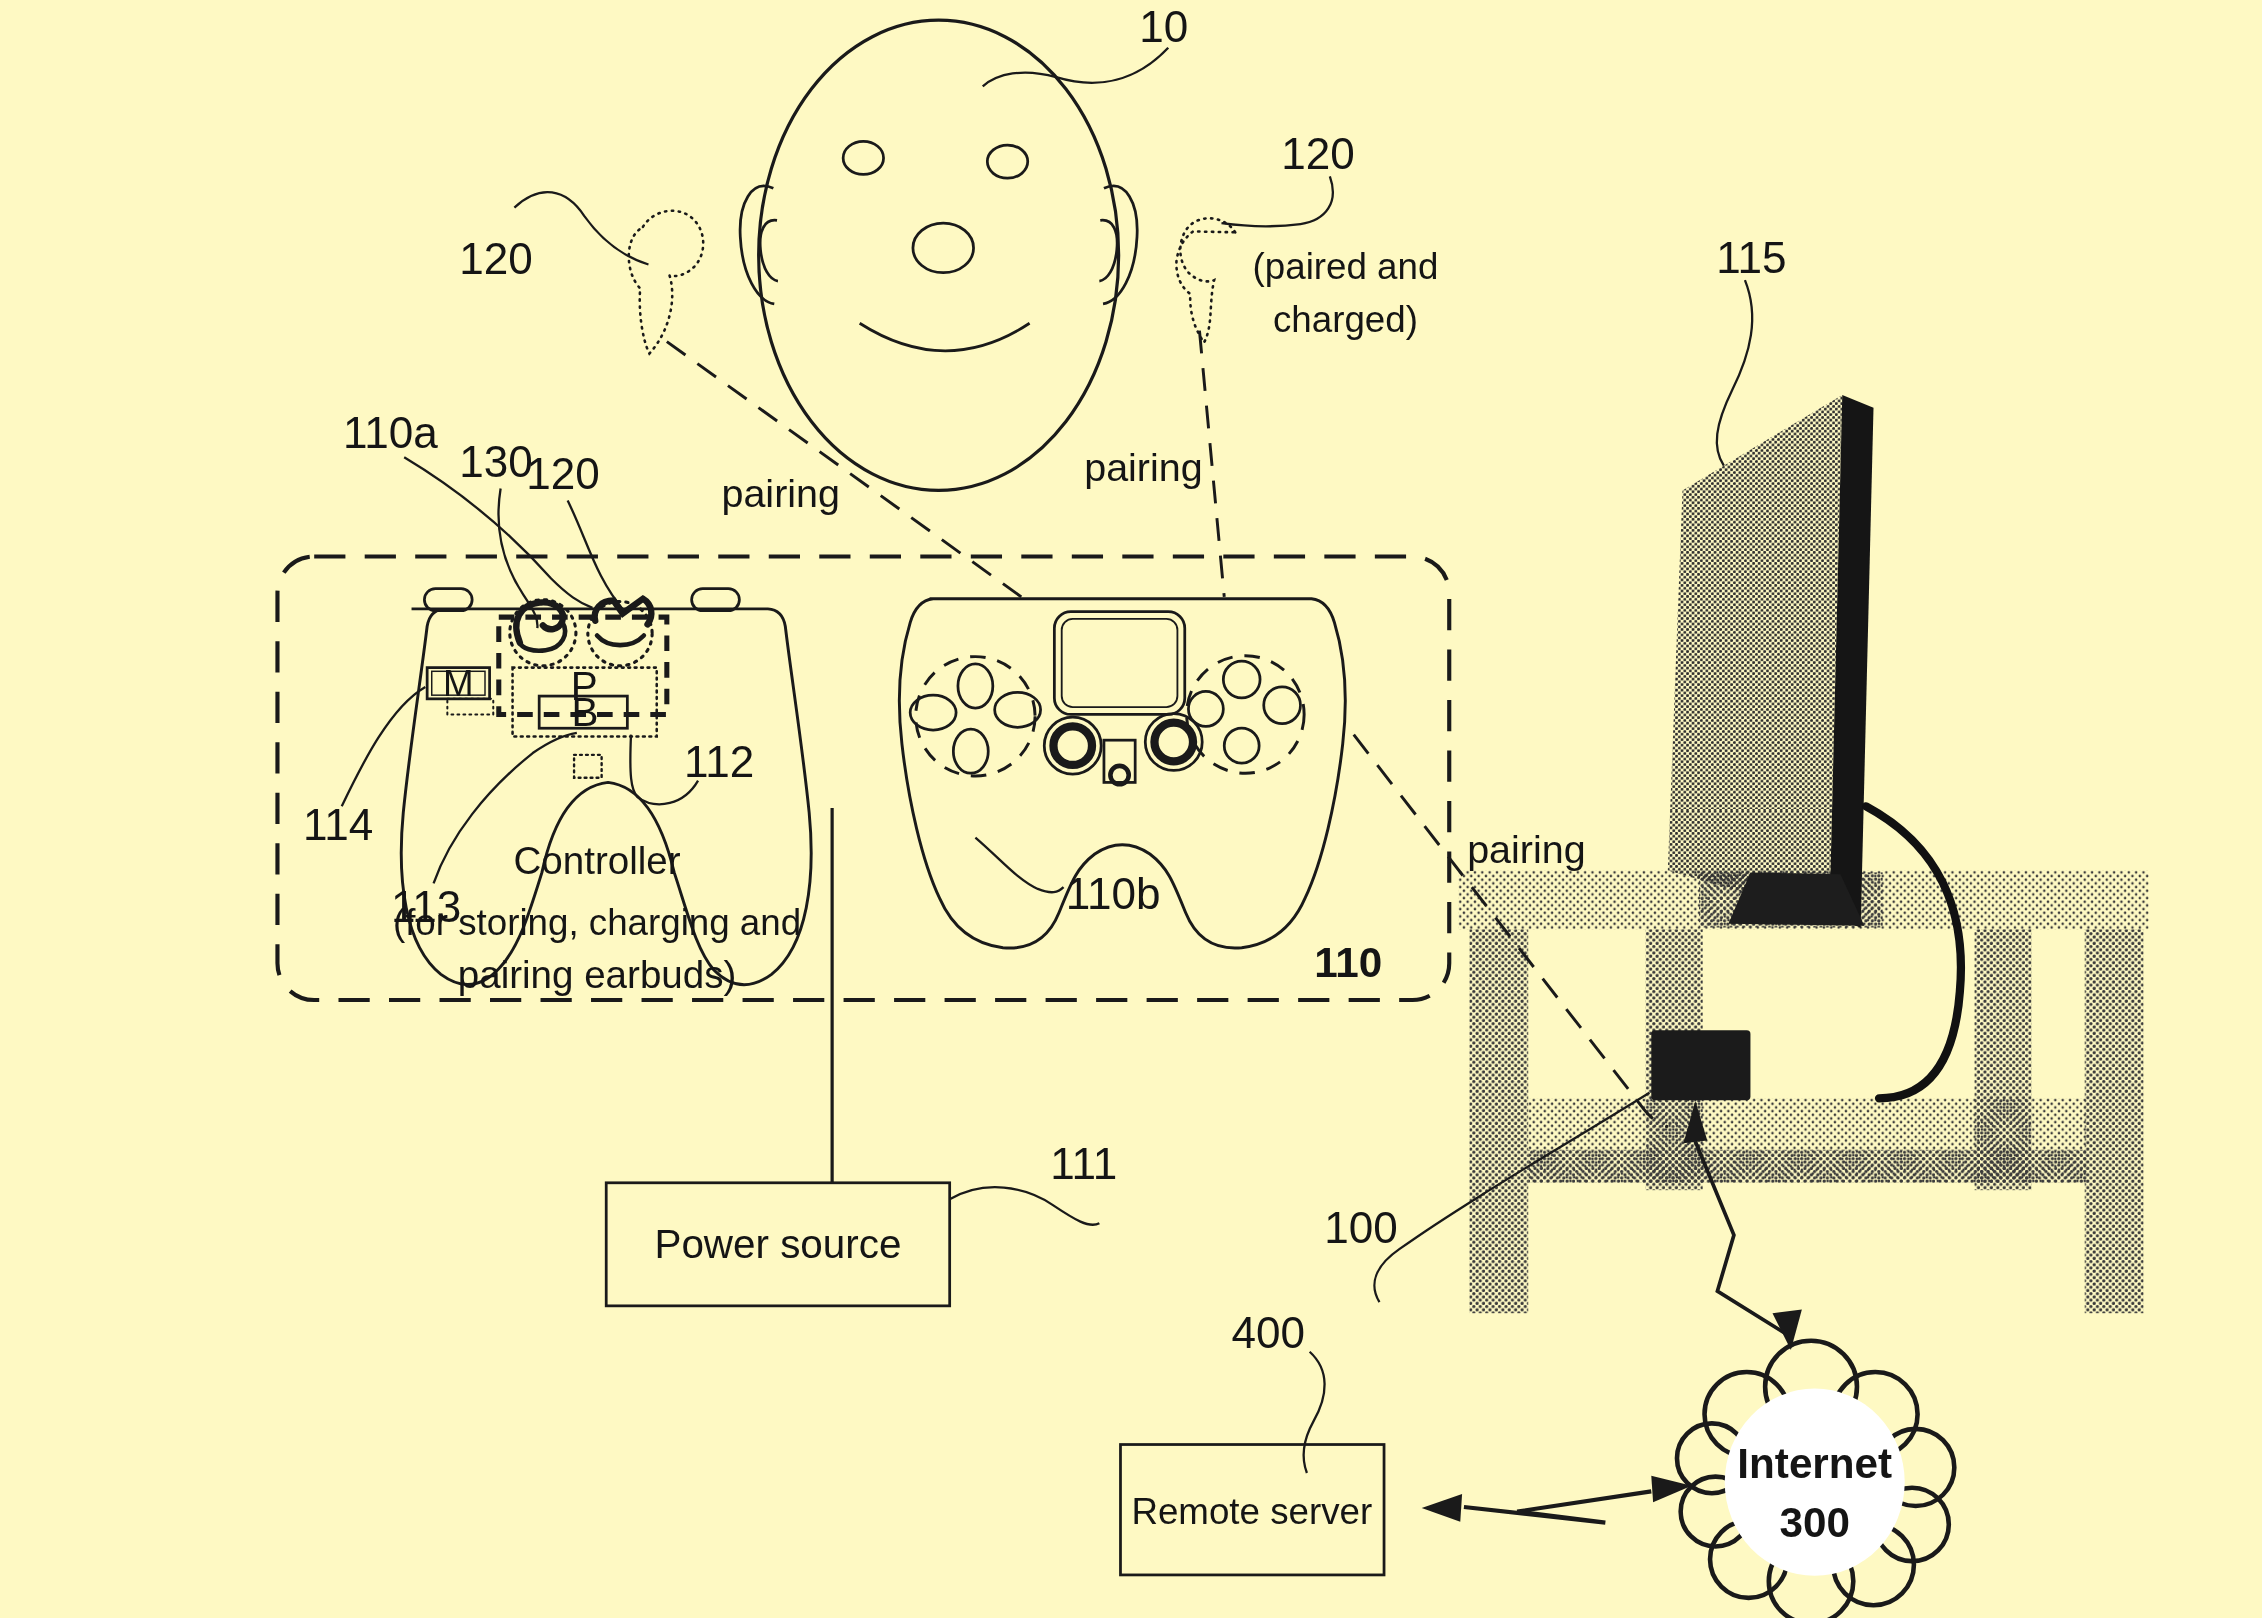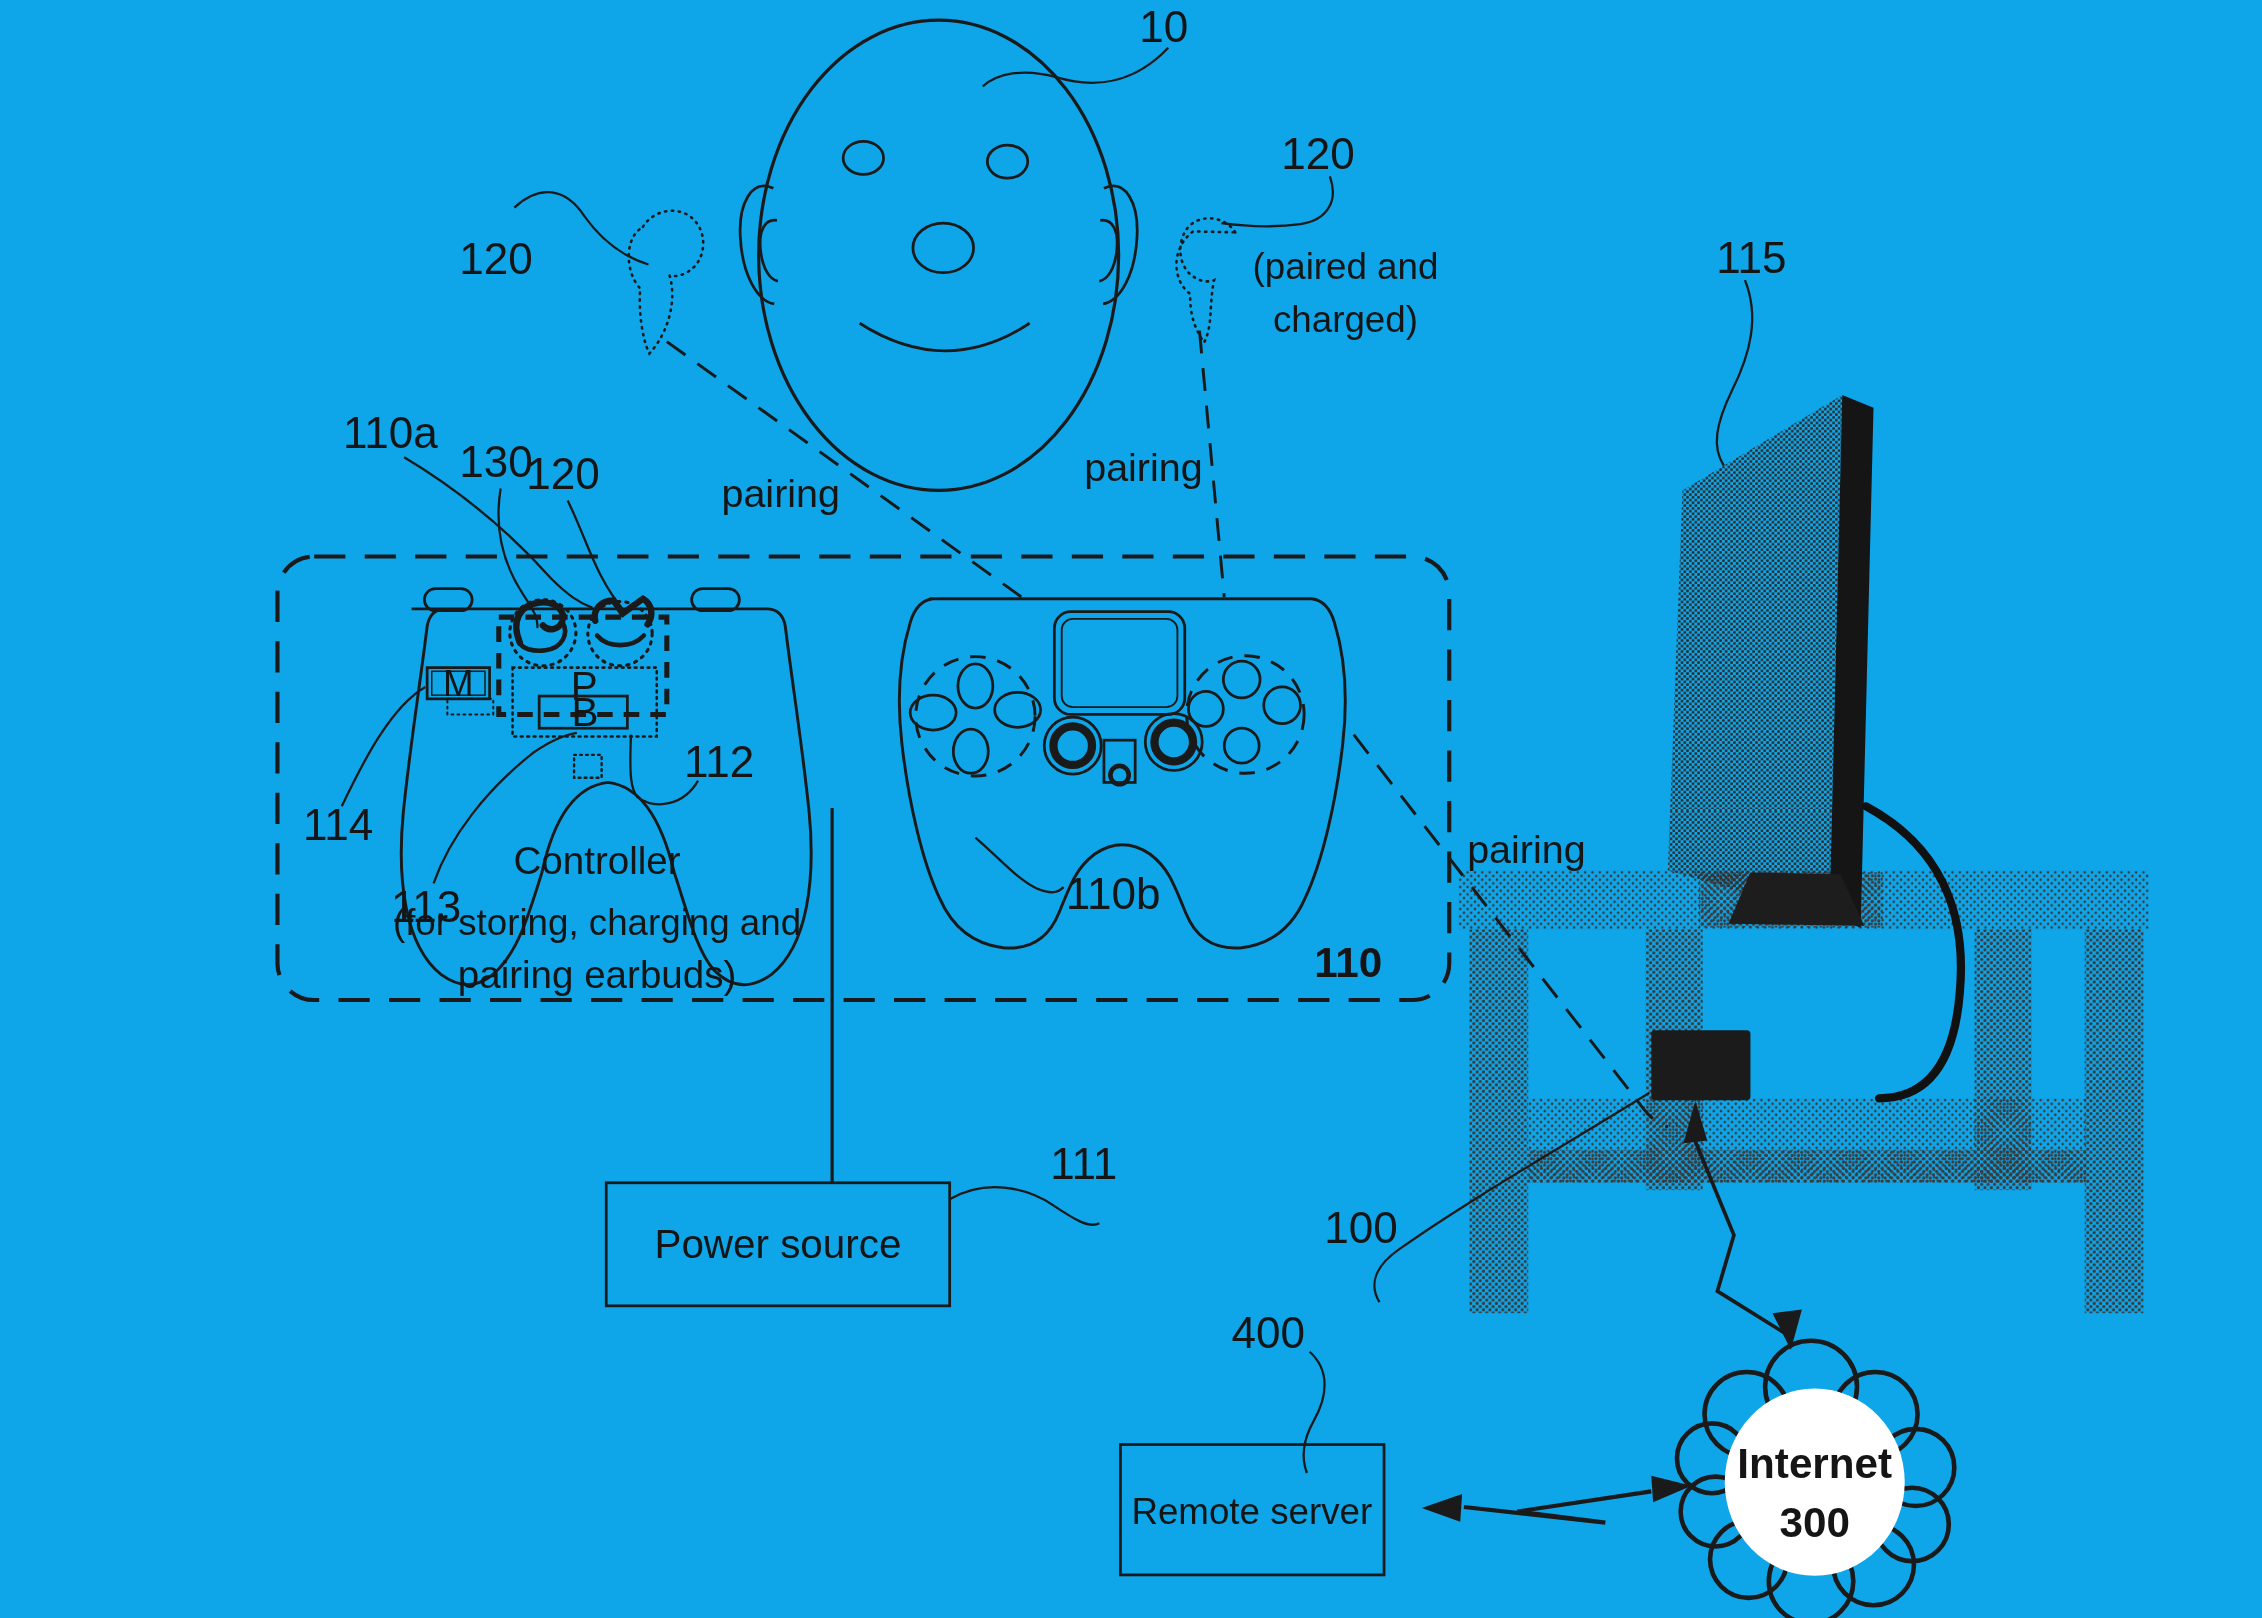--- a/index.html
+++ b/index.html
@@ -1,16 +1,16 @@
 <!DOCTYPE html>
 <html style="font-size:14.7px"><head>
 <meta charset="utf-8">
 <style>
   html,body{margin:0;padding:0;background:#fff;}
-  .stage{position:relative;width:2263px;height:1619px;background:#0ea5e9;overflow:hidden;}
+  .stage{position:relative;width:2263px;height:1619px;background:#fef9c3;overflow:hidden;}
   svg{position:absolute;left:0;top:0;}
   text{font-family:"Liberation Sans","DejaVu Sans",sans-serif;fill:#151515;}
   .ref{font-size:48px;}
   .refb{font-size:46px;font-weight:700;}
   .word{font-size:43px;}
   .cap1{font-size:42px;}
   .cap2{font-size:40px;}
   .boxtxt{font-size:44px;}
   .boxtxt2{font-size:40px;}
   .cloudtxt{font-size:46px;font-weight:700;}

